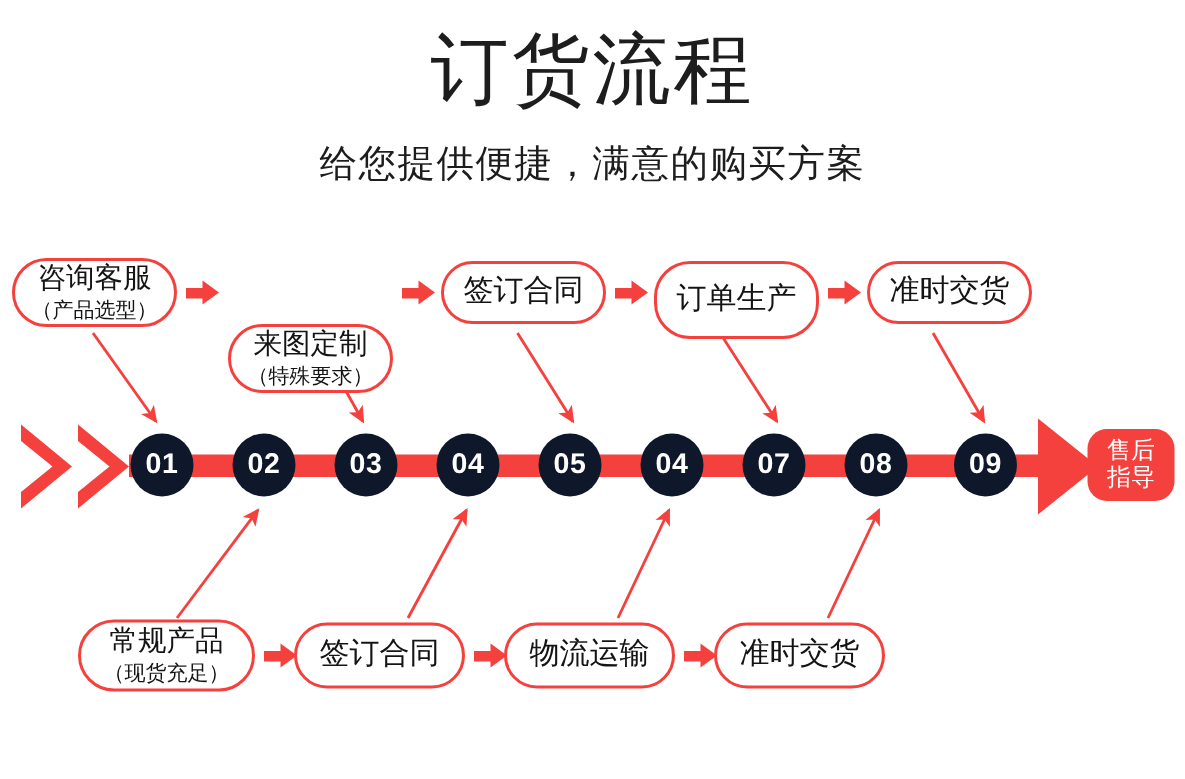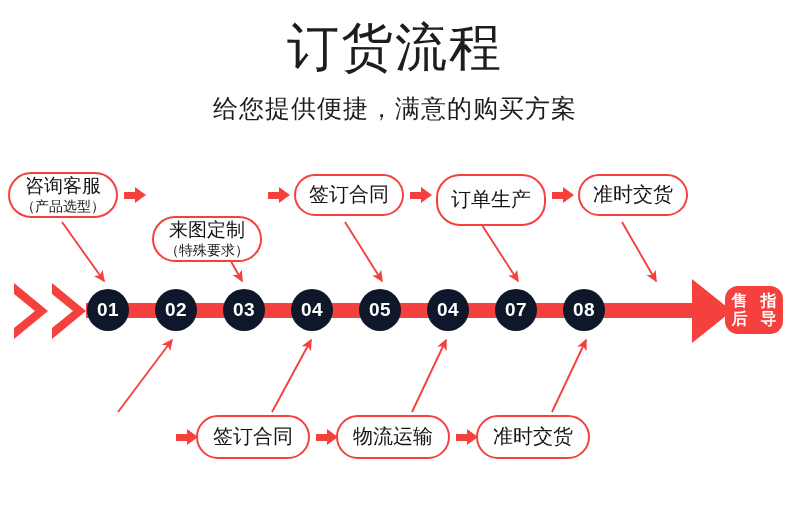--- a/index.html
+++ b/index.html
@@ -176,24 +176,24 @@
   #aftersales {
     position: absolute;
     left: 725px;
     top: 286px;
     width: 58px;
     height: 48px;
     border-radius: 13px;
     background: #f4413e;
     color: #ffffff;
     font-size: 16px;
-    font-weight: bold;
+    font-weight: normal;
     line-height: 1.12;
     display: flex;
-    flex-direction: row;
+    flex-direction: column;
     align-items: center;
     justify-content: center;
     text-align: center;
   }
 
   
   #leaders {
     position: absolute;
     left: 0;
     top: 0;
@@ -280,26 +280,31 @@
   <div id="arrowhead-right"></div>
 
   <div class="num" style="left:87px;">01</div>
   <div class="num" style="left:155px;">02</div>
   <div class="num" style="left:223px;">03</div>
   <div class="num" style="left:291px;">04</div>
   <div class="num" style="left:359px;">05</div>
   <div class="num" style="left:427px;">04</div>
   <div class="num" style="left:495px;">07</div>
   <div class="num" style="left:563px;">08</div>
+  <div class="num" style="left:636px;">09</div>
 
   <div id="aftersales">
     <span>售后</span>
     <span>指导</span>
   </div>
 
+  <div class="pbox" style="left:52px;  top:413px; width:118px; height:48px;">
+    <span class="l1">常规产品</span>
+    <span class="l2">（现货充足）</span>
+  </div>
   <div class="conn" style="left:176px; top:429px;">
     <span class="shaft"></span>
       <span class="head"></span>
   </div>
 
   <div class="pbox single" style="left:196px; top:415px; width:114px; height:44px;">
     <span class="l1">签订合同</span>
   </div>
   <div class="conn" style="left:316px; top:429px;">
     <span class="shaft"></span>

